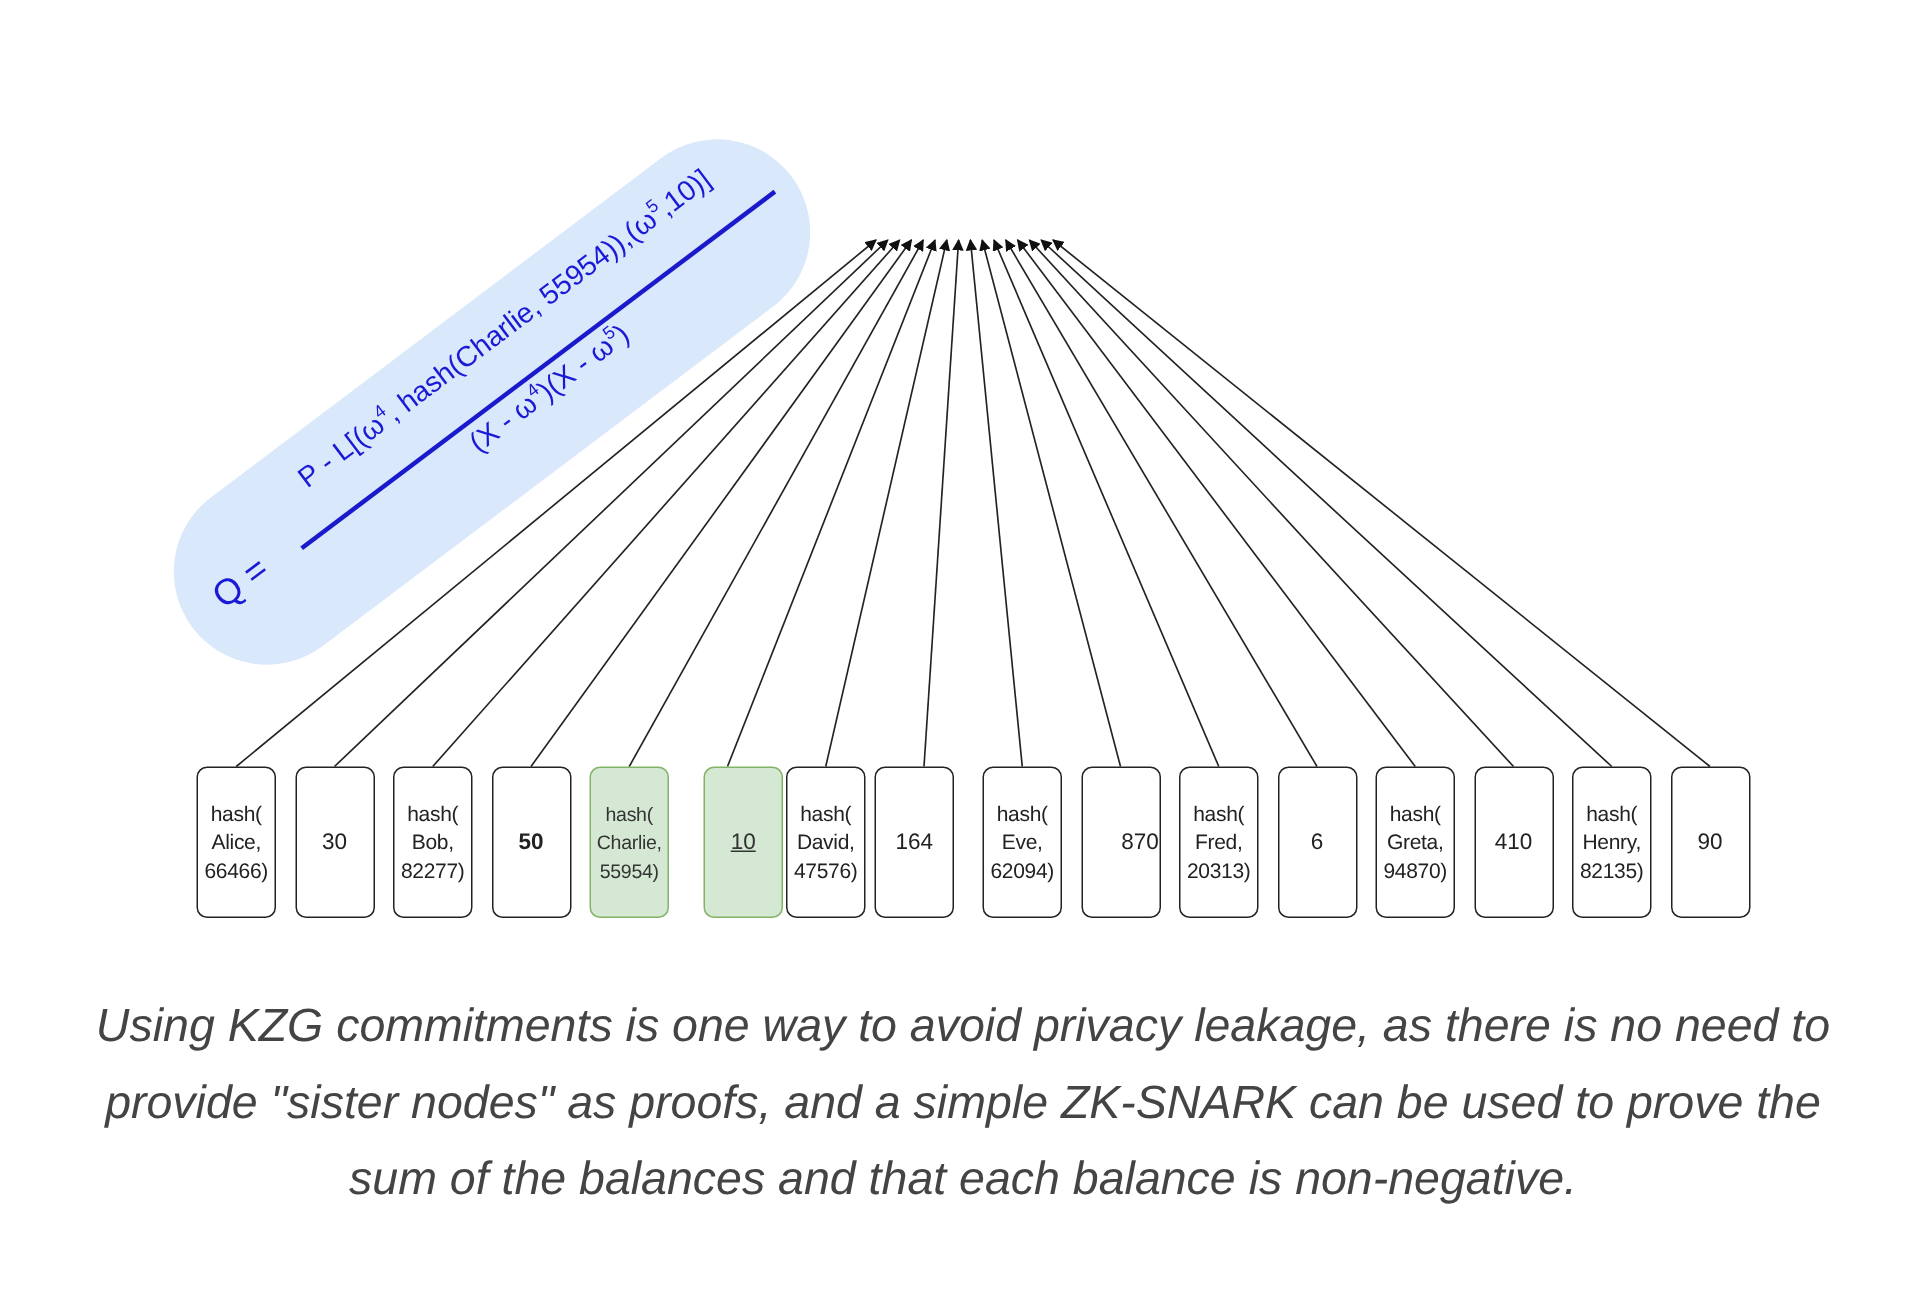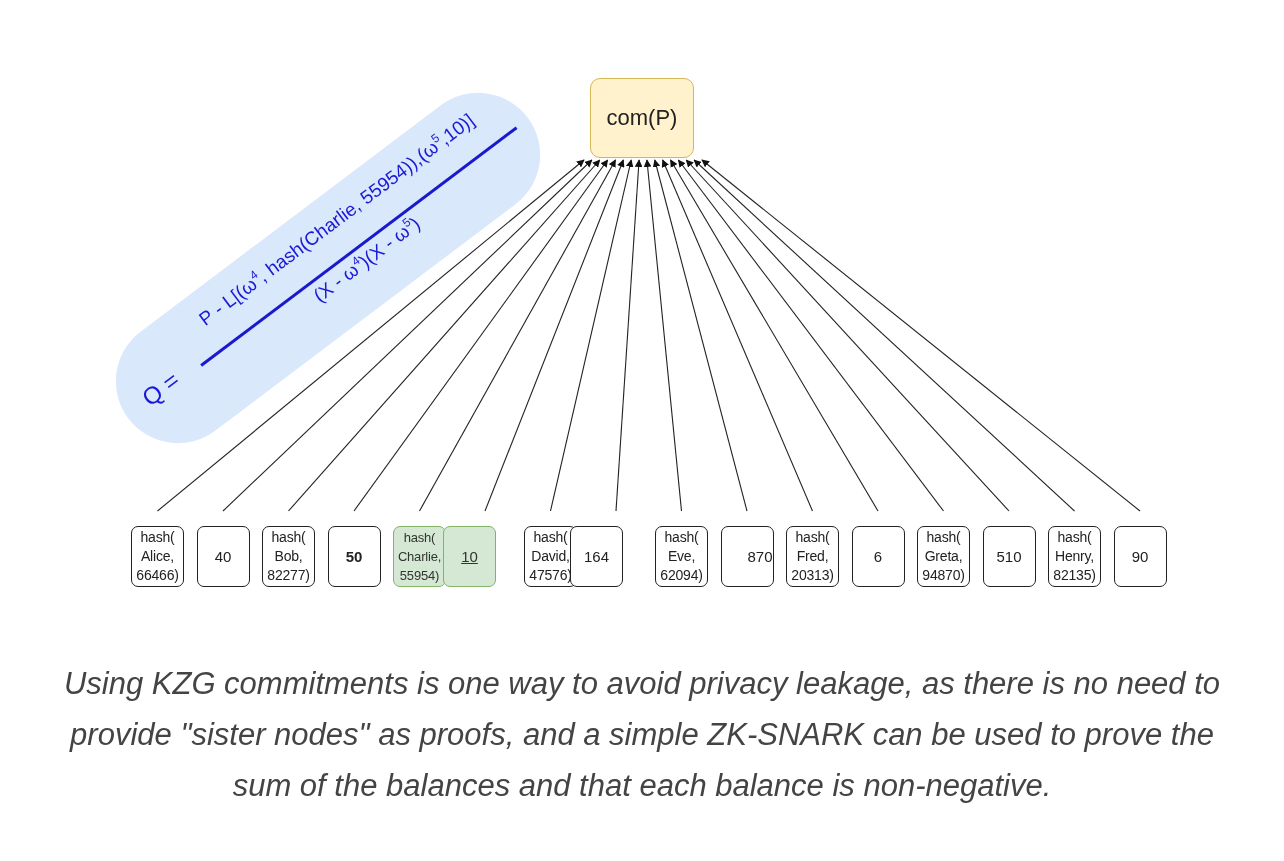--- a/index.html
+++ b/index.html
@@ -35,35 +35,34 @@
       align-items: center;
       justify-content: center;
       font-size: 22px;
       color: #222;
       z-index: 2;
     }
     .leaf {
       position: absolute;
       top: 511px;
       width: 53px;
-      height: 61px;
+      height: 101px;
       box-sizing: border-box;
       border: 1.5px solid #222;
       border-radius: 7px;
       background: #fff;
       display: flex;
       align-items: center;
       justify-content: center;
       text-align: center;
       font-size: 15px;
       line-height: 19px;
       color: #222;
       white-space: pre-line;
       z-index: 2;
-      margin-top: 15px;
     }
     .leaf.hash { font-size: 14px; line-height: 19px; letter-spacing: -0.2px; }
     .leaf.hl {
       background: #d5e8d4;
       border: 1px solid #82b366;
       color: #333;
     }
     .leaf.hl.hash { font-size: 13px; }
     .formula-wrap {
       position: absolute;
@@ -160,66 +159,63 @@
         <line x1="747" y1="511" x2="654.8" y2="160" stroke="#222" stroke-width="1.1" marker-end="url(#arrow)"></line>
         <line x1="812.5" y1="511" x2="662.6666666666666" y2="160" stroke="#222" stroke-width="1.1" marker-end="url(#arrow)"></line>
         <line x1="878" y1="511" x2="670.5333333333333" y2="160" stroke="#222" stroke-width="1.1" marker-end="url(#arrow)"></line>
         <line x1="943.5" y1="511" x2="678.4" y2="160" stroke="#222" stroke-width="1.1" marker-end="url(#arrow)"></line>
         <line x1="1009" y1="511" x2="686.2666666666667" y2="160" stroke="#222" stroke-width="1.1" marker-end="url(#arrow)"></line>
         <line x1="1074.5" y1="511" x2="694.1333333333333" y2="160" stroke="#222" stroke-width="1.1" marker-end="url(#arrow)"></line>
         <line x1="1140" y1="511" x2="702" y2="160" stroke="#222" stroke-width="1.1" marker-end="url(#arrow)"></line>
       </g>
   </svg>
 
-  <div class="root-node">
-    <span>com(P)</span>
-  </div>
 
   <div class="formula-wrap">
     <div class="formula-pill">
       <span class="q-eq">Q =</span>
       <div class="num">
         <span>P - L[(ω</span><sup>4</sup><span>, hash(Charlie, 55954)),(ω</span><sup>5</sup><span>,10)]</span>
       </div>
       <div class="frac-line"></div>
       <div class="den">
         <span>(X - ω</span><sup>4</sup><span>)(X - ω</span><sup>5</sup><span>)</span>
       </div>
     </div>
   </div>
 
   <div id="leaves">
       <div class="leaf hash" style="left: 131px;"><span>hash(
 Alice,
 66466)</span></div>
-      <div class="leaf" style="left: 196.5px;"><span>40</span></div>
+      <div class="leaf" style="left: 196.5px;"><span>30</span></div>
       <div class="leaf hash" style="left: 262px;"><span>hash(
 Bob,
 82277)</span></div>
       <div class="leaf" style="left: 327.5px; font-weight: bold;"><span>50</span></div>
       <div class="leaf hash hl" style="left: 393px;"><span>hash(
 Charlie,
 55954)</span></div>
-      <div class="leaf hl" style="left: 443px; text-decoration: underline;"><span>10</span></div>
+      <div class="leaf hl" style="left: 469px; text-decoration: underline;"><span>10</span></div>
       <div class="leaf hash" style="left: 524px;"><span>hash(
 David,
 47576)</span></div>
-      <div class="leaf" style="left: 570px;"><span>164</span></div>
+      <div class="leaf" style="left: 583px;"><span>164</span></div>
       <div class="leaf hash" style="left: 655px;"><span>hash(
 Eve,
 62094)</span></div>
       <div class="leaf" style="left: 720.5px; justify-content: flex-end;"><span>870</span></div>
       <div class="leaf hash" style="left: 786px;"><span>hash(
 Fred,
 20313)</span></div>
       <div class="leaf" style="left: 851.5px;"><span>6</span></div>
       <div class="leaf hash" style="left: 917px;"><span>hash(
 Greta,
 94870)</span></div>
-      <div class="leaf" style="left: 982.5px;"><span>510</span></div>
+      <div class="leaf" style="left: 982.5px;"><span>410</span></div>
       <div class="leaf hash" style="left: 1048px;"><span>hash(
 Henry,
 82135)</span></div>
       <div class="leaf" style="left: 1113.5px;"><span>90</span></div>
     </div>
 </div>
 
 <p class="caption">Using KZG commitments is one way to avoid privacy leakage, as there is no need to provide "sister nodes" as proofs, and a simple ZK-SNARK can be used to prove the sum of the balances and that each balance is non-negative.</p>
 
 </body></html>

